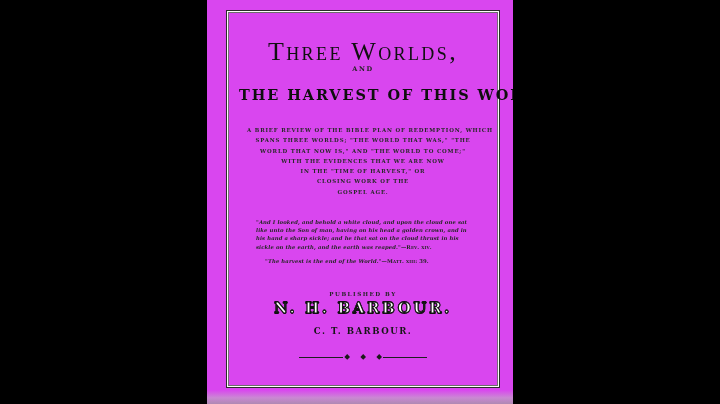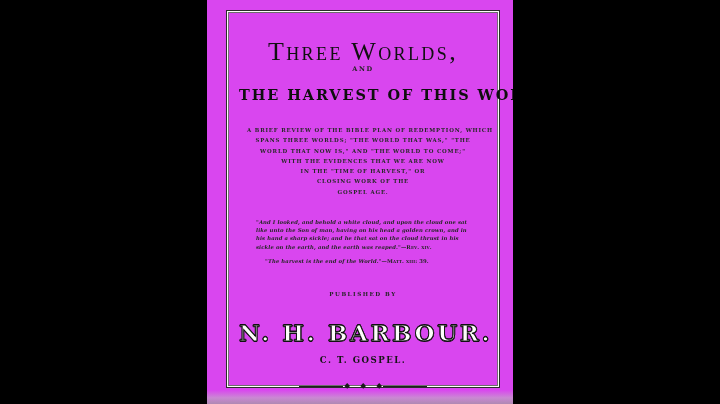--- a/index.html
+++ b/index.html
@@ -134,23 +134,23 @@
   .published-by {
     margin-top: 26px;
     font-family: "DejaVu Serif", "Liberation Serif", serif;
     font-size: 5.6px;
     font-weight: 700;
     letter-spacing: 1.5px;
     color: #242424;
   }
 
   .author {
-    margin-top: 22px;
-    font-family: "DejaVu Serif", "Liberation Serif", serif;
-    font-size: 23px;
+    margin-top: 2px;
+    font-family: "DejaVu Serif", "Liberation Serif", serif;
+    font-size: 15px;
     font-weight: 700;
     letter-spacing: 2.6px;
     color: #fdfdfb;
     -webkit-text-stroke: 1px #111111;
     text-shadow:
       -0.6px 0 0 #111, 0.6px 0 0 #111,
       0 -0.6px 0 #111, 0 0.6px 0 #111;
     white-space: nowrap;
   }
 
@@ -222,21 +222,21 @@
           </div>
           <div class="quote-second">
             <span>"The harvest is the end of the World."</span><span class="cite">—Matt. xiii: 39.</span>
           </div>
         </div>
 
         <div class="published-by">PUBLISHED BY</div>
 
         <div class="author">N. H. BARBOUR.</div>
 
-        <div class="coauthor">C. T. GOSPEL.</div>
+        <div class="coauthor">C. T. BARBOUR.</div>
 
         <div class="ornament">
           <span class="bar left"></span>
           <span class="dia d1"></span>
           <span class="dia d2"></span>
           <span class="dia d3"></span>
           <span class="bar right"></span>
         </div>
 
       </div>

